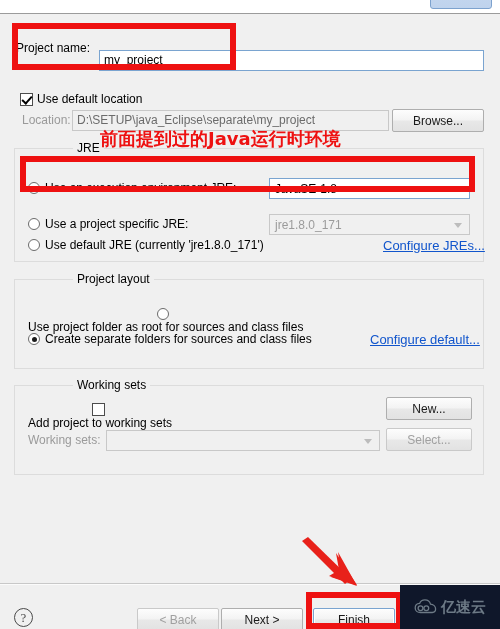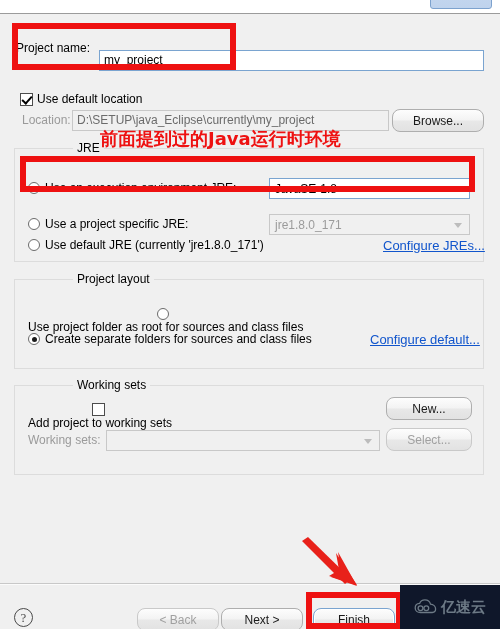--- a/index.html
+++ b/index.html
@@ -82,21 +82,21 @@
     border: 1px solid #c8c8c8;
     color: #6b6b6b;
   }
 
   
   .btn {
     box-sizing: border-box;
     height: 23px;
     background: linear-gradient(to bottom,#fdfdfd 0%,#f3f3f3 48%,#e8e8e8 52%,#e2e2e2 100%);
     border: 1px solid #aeaeae;
-    border-radius: 8px;
+    border-radius: 2px;
     font-size: 12px;
     color: #1a1a1a;
     display: flex;
     align-items: center;
     justify-content: center;
     white-space: nowrap;
   }
   .btn.disabled { color: #a0a0a0; border-color: #c9c9c9; }
   .btn.default {
     border: 1px solid #7aa4d0;
@@ -287,21 +287,21 @@
     <div class="textfield" style="position:absolute; left:99px; top:36px; width:385px;">my_project</div>
 
     <div class="row" style="left:20px; top:78px;">
       <span class="checkbox checked"></span>
       <span class="lbl">Use default location</span>
     </div>
 
     <div class="row" style="left:22px; top:99px;">
       <span class="lbl disabled">Location:</span>
     </div>
-    <div class="textfield disabled" style="position:absolute; left:72px; top:96px; width:317px;">D:\SETUP\java_Eclipse\currently\my_project</div>
+    <div class="textfield disabled" style="position:absolute; left:72px; top:96px; width:317px;">D:\SETUP\java_Eclipse\separate\my_project</div>
     <div class="btn" style="position:absolute; left:392px; top:95px; width:92px;">Browse...</div>
 
     <div class="group" style="left:14px; top:134px; width:470px; height:114px;">
       <span class="group-title">JRE</span>
     </div>
 
     <div class="row" style="left:28px; top:167px;">
       <span class="radio selected"></span>
       <span class="lbl">Use an execution environment JRE:</span>
     </div>

